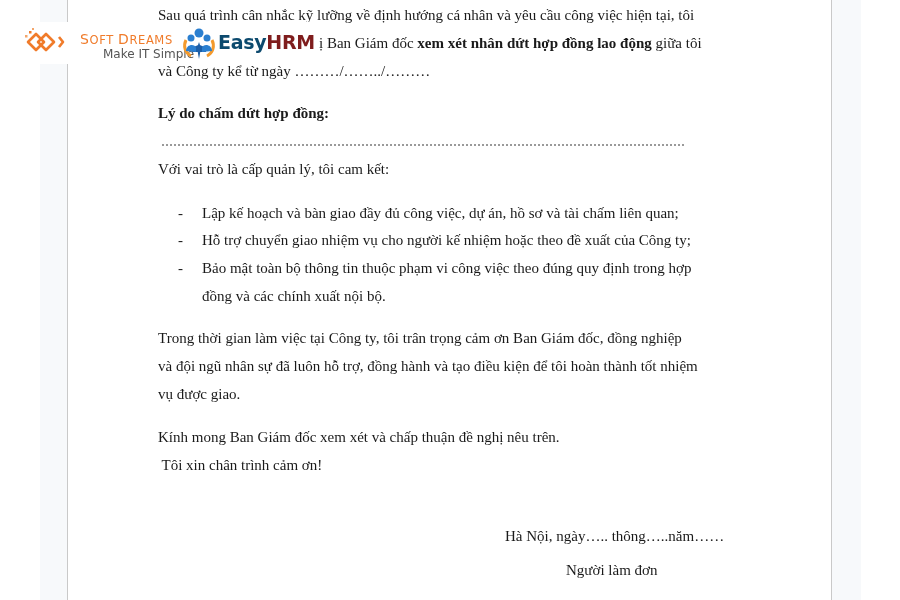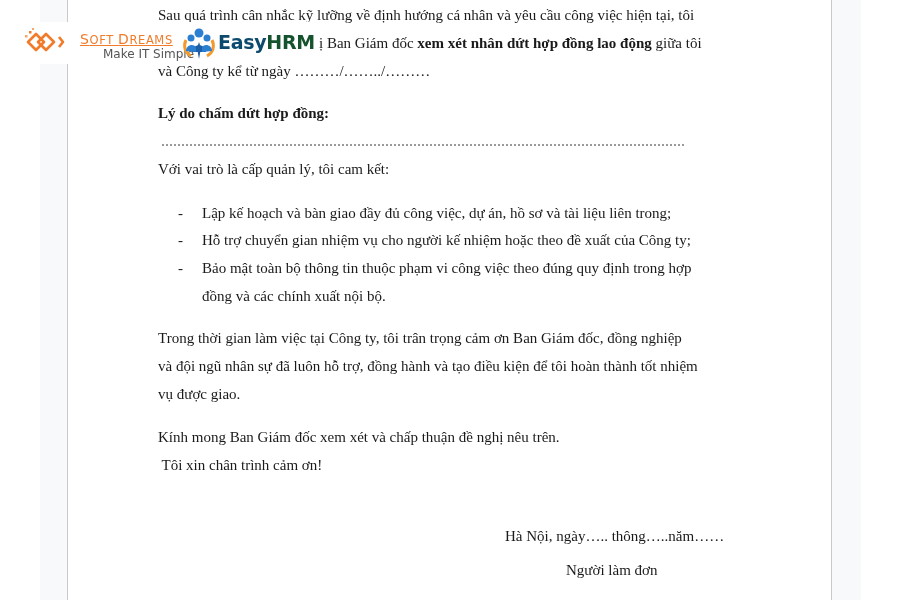--- a/index.html
+++ b/index.html
@@ -66,21 +66,20 @@
     }
     .sd-name {
       position: absolute;
       left: 56px;
       top: 3px;
       font-family: "DejaVu Sans", sans-serif;
       font-size: 11.5px;
       letter-spacing: 0.6px;
       color: #f07b2a;
       white-space: nowrap;
-      text-decoration: underline;
     }
     .sd-name .cap { font-size: 14px; }
     .sd-tag {
       position: absolute;
       left: 79px;
       top: 19px;
       font-family: "DejaVu Sans", sans-serif;
       font-size: 12px;
       color: #555;
       white-space: nowrap;
@@ -103,21 +102,21 @@
       position: absolute;
       left: 36px;
       top: 5px;
       font-family: "DejaVu Sans", sans-serif;
       font-weight: bold;
       font-size: 19px;
       letter-spacing: -0.3px;
       white-space: nowrap;
     }
     .ehrm-easy { color: #0c4a6e; }
-    .ehrm-hrm { color: #14532d; }
+    .ehrm-hrm { color: #7f1d1d; }
 
     .content {
       position: absolute;
       left: 158px;
       top: 0;
       width: 590px;
       font-size: 15px;
       line-height: 28px;
     }
     .line {
@@ -192,25 +191,25 @@
   <div class="line" style="top:57px">và Công ty kể từ ngày ………/……../………</div>
 
   <div class="line bold" style="top:99px">Lý do chấm dứt hợp đồng:</div>
   <div class="dotted-rule"></div>
 
   <div class="line" style="top:155px">Với vai trò là cấp quản lý, tôi cam kết:</div>
 
   <div>
     <div>
       <span class="bullet-dash" style="top:199px">-</span>
-      <span class="bullet-text" style="top:199px">Lập kế hoạch và bàn giao đầy đủ công việc, dự án, hồ sơ và tài liệu liên trong;</span>
+      <span class="bullet-text" style="top:199px">Lập kế hoạch và bàn giao đầy đủ công việc, dự án, hồ sơ và tài chấm liên quan;</span>
     </div>
     <div>
       <span class="bullet-dash" style="top:226px">-</span>
-      <span class="bullet-text" style="top:226px">Hỗ trợ chuyển gian nhiệm vụ cho người kế nhiệm hoặc theo đề xuất của Công ty;</span>
+      <span class="bullet-text" style="top:226px">Hỗ trợ chuyển giao nhiệm vụ cho người kế nhiệm hoặc theo đề xuất của Công ty;</span>
     </div>
     <div>
       <span class="bullet-dash" style="top:254px">-</span>
       <span class="bullet-text" style="top:254px">Bảo mật toàn bộ thông tin thuộc phạm vi công việc theo đúng quy định trong hợp</span>
       <span class="bullet-text" style="top:282px">đồng và các chính xuất nội bộ.</span>
     </div>
   </div>
 
   <div class="line" style="top:324px">Trong thời gian làm việc tại Công ty, tôi trân trọng cảm ơn Ban Giám đốc, đồng nghiệp</div>
   <div class="line" style="top:352px">và đội ngũ nhân sự đã luôn hỗ trợ, đồng hành và tạo điều kiện để tôi hoàn thành tốt nhiệm</div>

